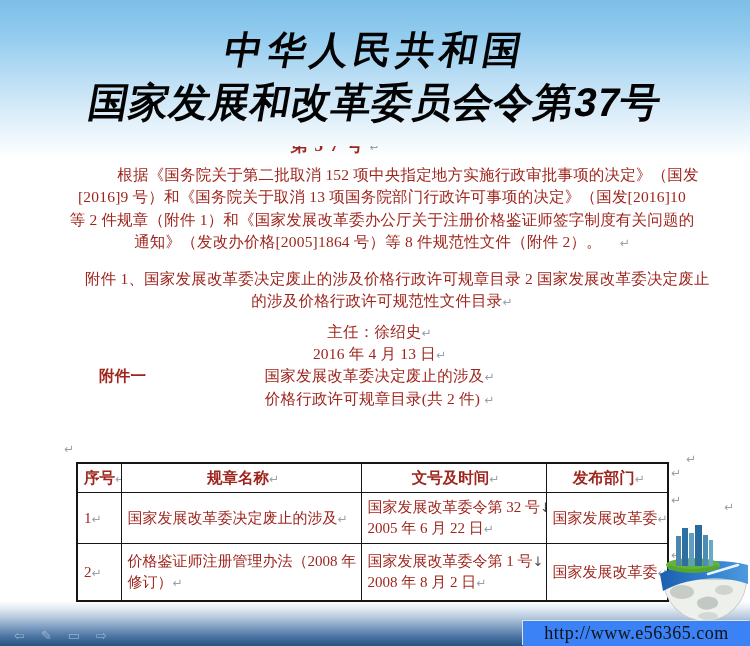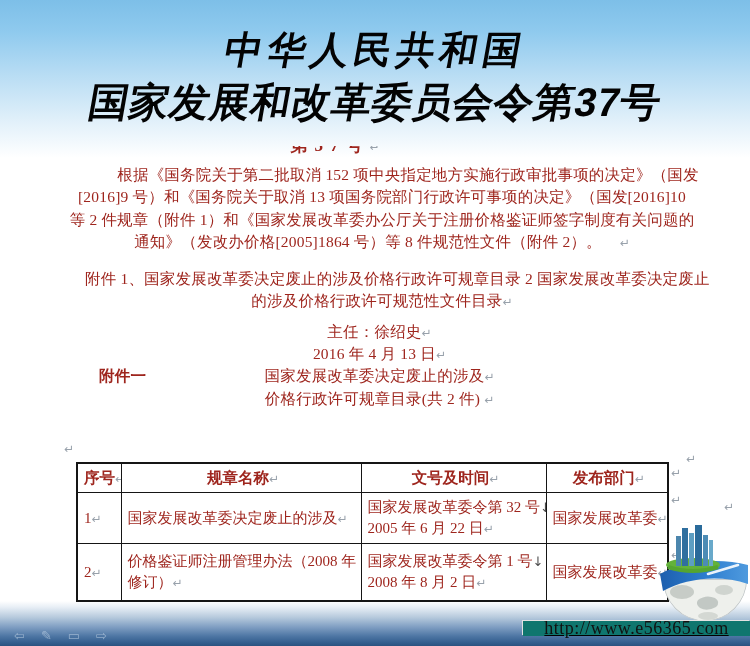--- a/index.html
+++ b/index.html
@@ -59,23 +59,23 @@
   .ocean{
     position:absolute;left:0;bottom:0;width:750px;height:45px;z-index:1;
     background:linear-gradient(180deg,#ffffff 0%,#e7eef5 14%,#b7cadd 36%,#7f9ec2 58%,#4e76a4 78%,#345f8f 92%,#2a5280 100%);
   }
   
   .nav{position:absolute;left:14px;bottom:3px;z-index:2;display:flex;gap:16px;
        color:#d9e6f2;opacity:0.5;font-size:13px;font-family:"DejaVu Sans",sans-serif;}
   .nav span{cursor:default;}
   
   .url-box{
-    position:absolute;left:523px;top:621px;width:227px;height:15px;z-index:6;
-    background:#0f766e;box-shadow:-1px -1px 0 #e2e2e2;
-    display:flex;align-items:center;justify-content:center;text-decoration:underline;
+    position:absolute;left:523px;top:621px;width:227px;height:25px;z-index:6;
+    background:#3b82f6;box-shadow:-1px -1px 0 #e2e2e2;
+    display:flex;align-items:center;justify-content:center;
   }
   .url-box span{
     color:#111;font-family:"Liberation Serif",serif;font-size:18px;letter-spacing:0.5px;
   }
   
   .globe{position:absolute;left:658px;top:522px;width:92px;height:106px;z-index:5;}
 </style>
 </head>
 <body>
 

